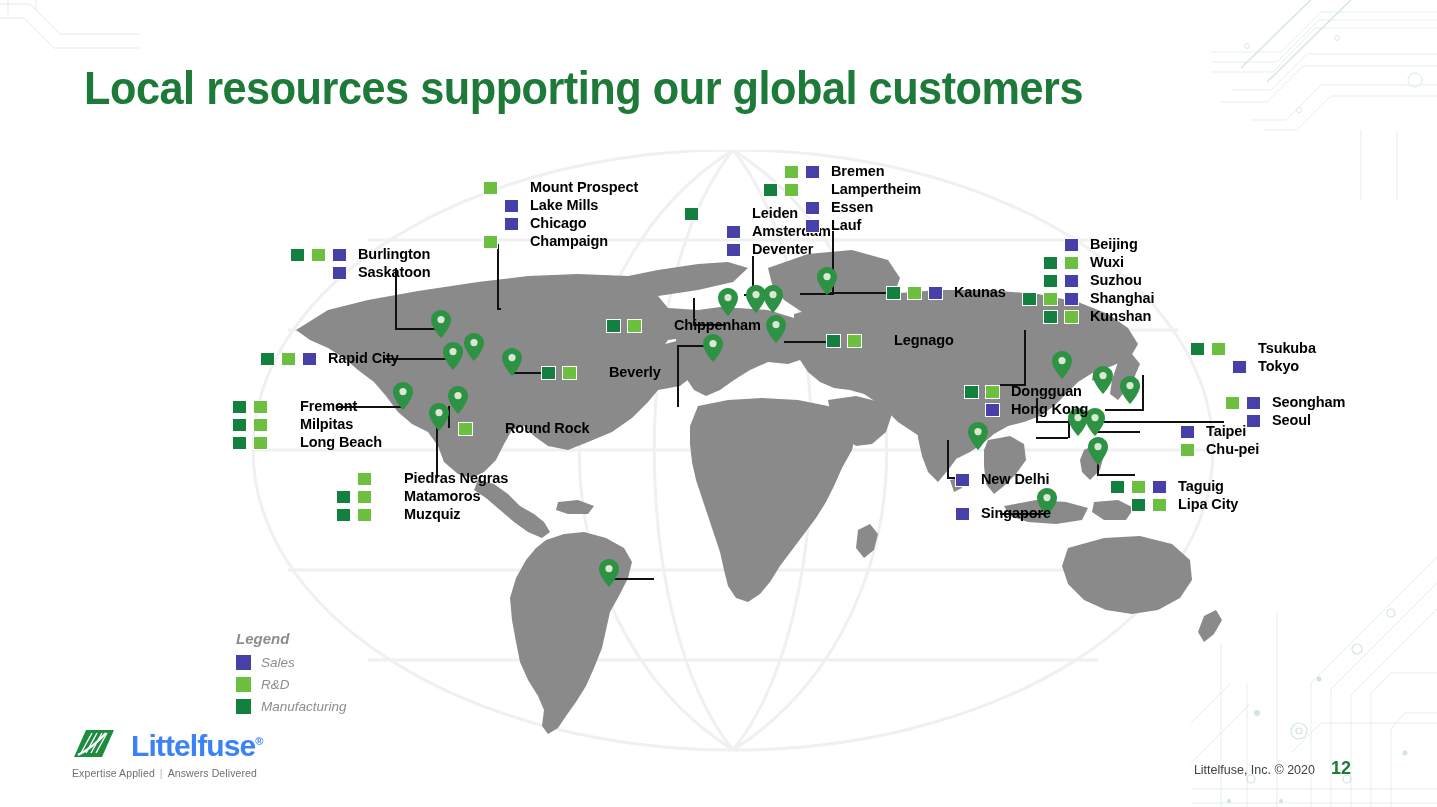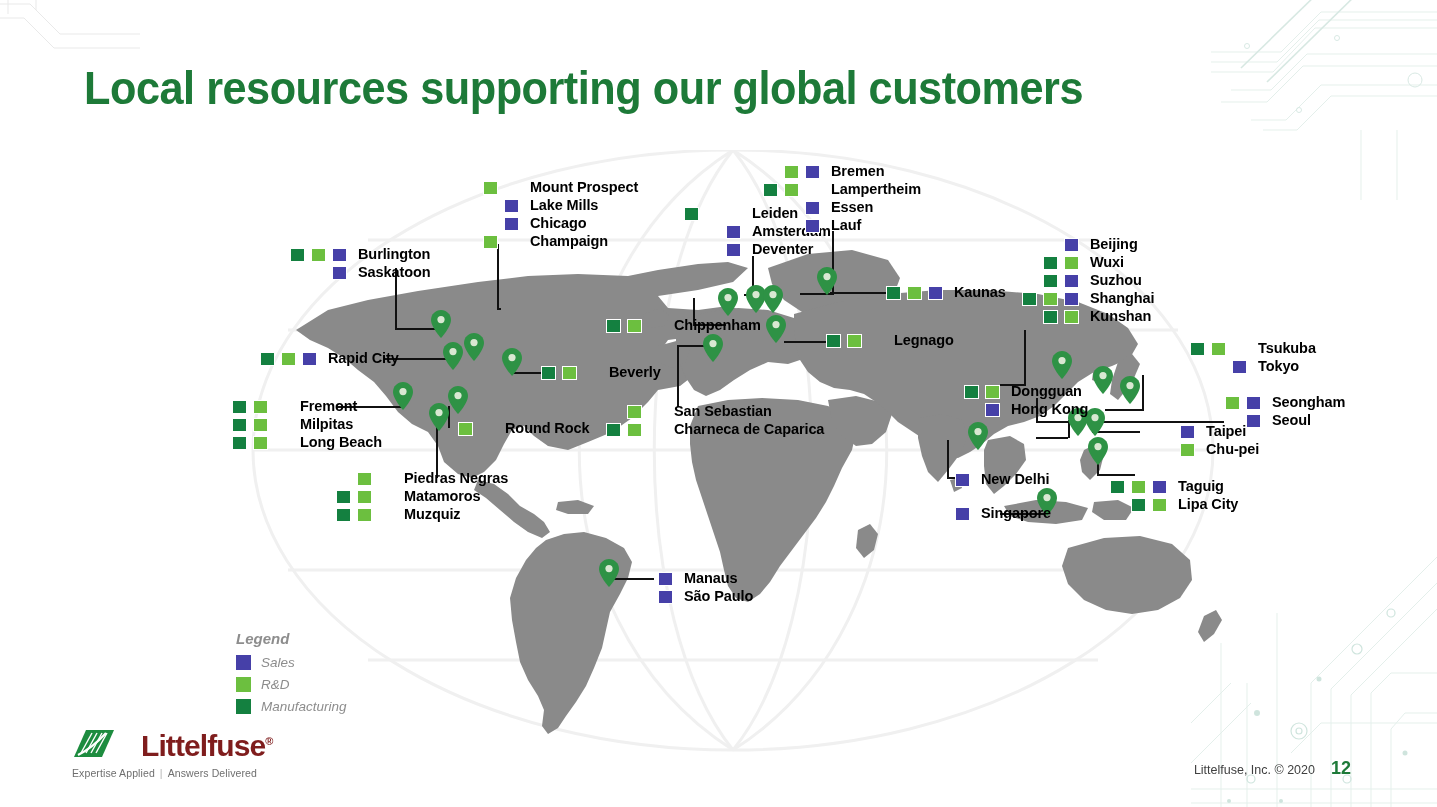--- a/index.html
+++ b/index.html
@@ -61,22 +61,22 @@
     color:#8d8d8d;margin-bottom:6px;
   }
   #legend .legend-row{display:flex;align-items:center;height:18px;margin-bottom:4px;}
   #legend .legend-sw{width:15px;height:15px;margin-right:10px;flex:0 0 15px;}
   #legend .legend-lbl{font-size:13.5px;font-style:italic;font-weight:normal;color:#8d8d8d;}
 
   
   #logo{position:absolute;left:72px;top:728px;}
   #logo .logo-row{display:flex;align-items:flex-end;}
   #logo .logo-word{
-    font-size:30px;font-weight:bold;color:#7f1d1d;
-    letter-spacing:-0.9px;line-height:30px;margin-left:25px;
+    font-size:30px;font-weight:bold;color:#3b82f6;
+    letter-spacing:-0.9px;line-height:30px;margin-left:15px;
     position:relative;
   }
   #logo .logo-reg{font-size:11px;vertical-align:super;line-height:11px;}
   #logo .tagline{
     margin-top:6px;font-size:10.5px;color:#6f6f6f;letter-spacing:.1px;
   }
   #logo .tagline .sep{color:#b5b5b5;margin:0 5px;}
 
   
   #footer{position:absolute;right:86px;bottom:28px;display:flex;align-items:baseline;}
@@ -497,54 +497,26 @@
         <span class="sw-col"></span>
         <span class="lbl-text">Matamoros</span>
       </div>
       <div class="lbl-row">
         <span class="sw-col"><span class="sw onmap" style="background: rgb(20, 128, 64);"></span></span>
         <span class="sw-col"><span class="sw onmap" style="background: rgb(108, 191, 63);"></span></span>
         <span class="sw-col"></span>
         <span class="lbl-text">Muzquiz</span>
       </div>
     </div>
-  <div class="lbl-group" style="left:616px;top:570px;">
-      <div class="lbl-row">
-        <span class="sw-col"></span>
-        <span class="sw-col"></span>
-        <span class="sw-col"><span class="sw onmap" style="background: rgb(70, 64, 168);"></span></span>
-        <span class="lbl-text">Manaus</span>
-      </div>
-      <div class="lbl-row">
-        <span class="sw-col"></span>
-        <span class="sw-col"></span>
-        <span class="sw-col"><span class="sw onmap" style="background: rgb(70, 64, 168);"></span></span>
-        <span class="lbl-text">São Paulo</span>
-      </div>
-    </div>
   <div class="lbl-group" style="left:606px;top:317px;">
       <div class="lbl-row">
         <span class="sw-col"><span class="sw onmap" style="background: rgb(20, 128, 64);"></span></span>
         <span class="sw-col"><span class="sw onmap" style="background: rgb(108, 191, 63);"></span></span>
         <span class="sw-col"></span>
         <span class="lbl-text">Chippenham</span>
-      </div>
-    </div>
-  <div class="lbl-group" style="left:606px;top:403px;">
-      <div class="lbl-row">
-        <span class="sw-col"></span>
-        <span class="sw-col"><span class="sw onmap" style="background: rgb(108, 191, 63);"></span></span>
-        <span class="sw-col"></span>
-        <span class="lbl-text">San Sebastian</span>
-      </div>
-      <div class="lbl-row">
-        <span class="sw-col"><span class="sw onmap" style="background: rgb(20, 128, 64);"></span></span>
-        <span class="sw-col"><span class="sw onmap" style="background: rgb(108, 191, 63);"></span></span>
-        <span class="sw-col"></span>
-        <span class="lbl-text">Charneca de Caparica</span>
       </div>
     </div>
   <div class="lbl-group" style="left:684px;top:205px;">
       <div class="lbl-row">
         <span class="sw-col"><span class="sw onmap" style="background: rgb(20, 128, 64);"></span></span>
         <span class="sw-col"></span>
         <span class="sw-col"></span>
         <span class="lbl-text">Leiden</span>
       </div>
       <div class="lbl-row">

